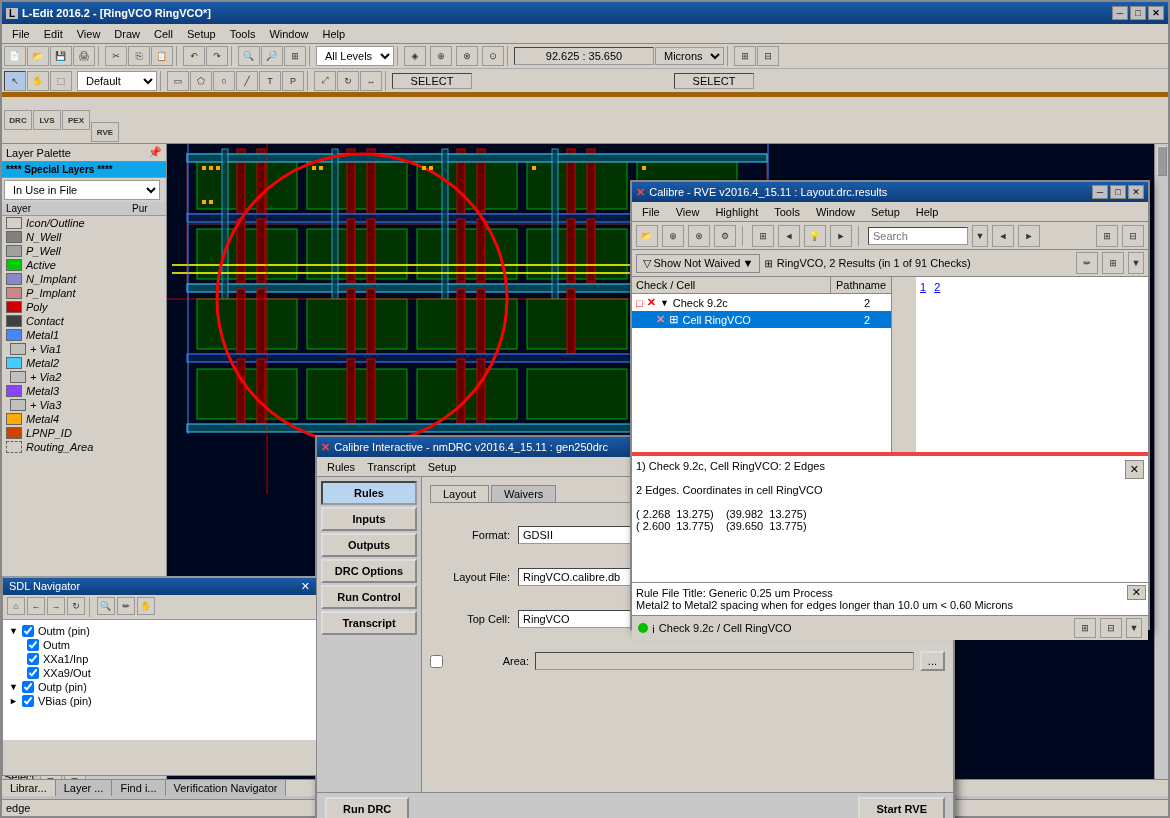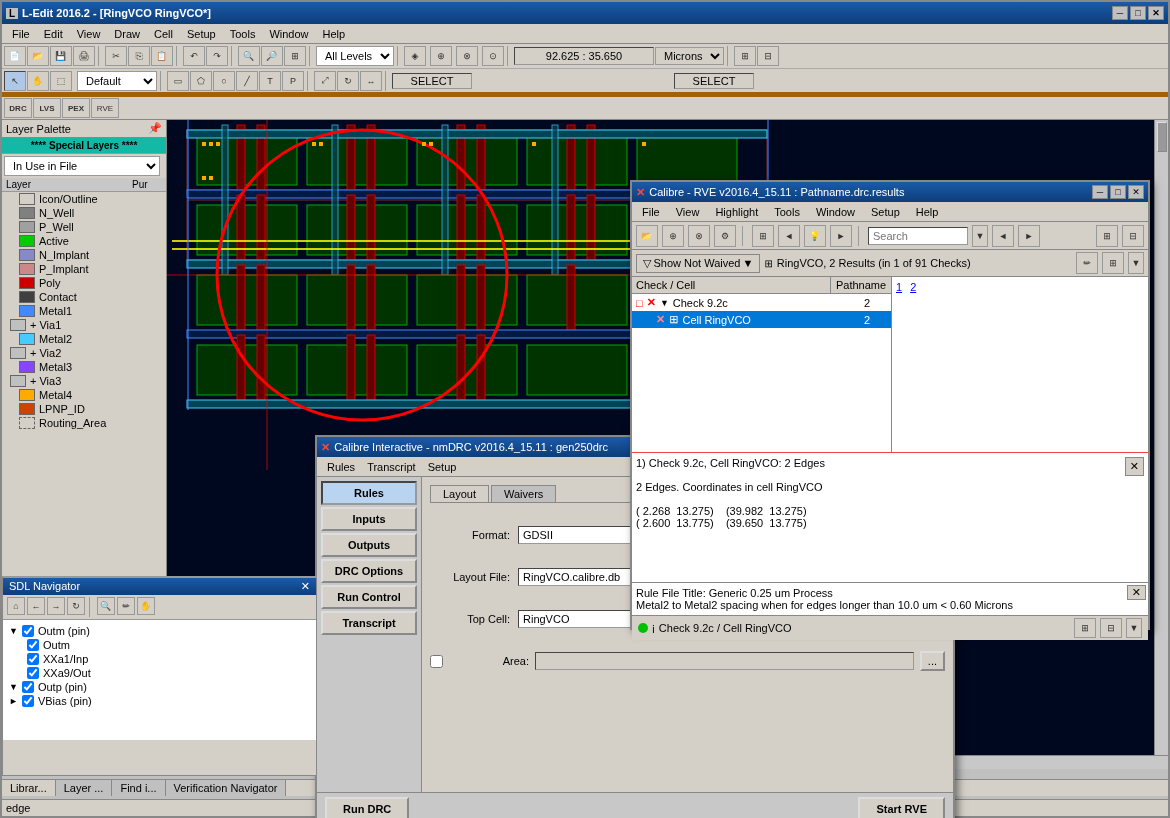--- a/index.html
+++ b/index.html
@@ -130,35 +130,35 @@
       font-size: 11px;
       width: calc(100% - 8px);
     }
     .layer-list {
       overflow-y: auto;
       flex: 1;
     }
     .layer-item {
       display: flex;
       align-items: center;
-      padding: 1px 17px;
+      padding: 1px 4px;
       gap: 4px;
       font-size: 11px;
+      font-style: italic;
     }
     .layer-color {
       width: 16px; height: 12px;
       border: 1px solid #666;
       flex-shrink: 0;
     }
     .layer-header {
-      background: #14b8a6;
+      background: #0ea5e9;
       padding: 2px 4px;
       font-size: 10px;
       font-weight: bold;
-      text-align: center;
       border-bottom: 1px solid #999;
     }
     .layer-col-headers {
       display: flex;
       padding: 1px 4px;
       font-size: 10px;
       border-bottom: 1px solid #999;
       background: #c8c8c8;
     }
     .col-layer { flex: 1; }
@@ -388,20 +388,21 @@
     .rve-search {
       background: white;
       border: 1px inset #999;
       padding: 2px 4px;
       font-size: 11px;
       width: 100px;
     }
     .rve-main {
       display: flex;
       height: 175px;
+      gap: 24px;
     }
     .rve-tree {
       width: 260px;
       background: white;
       border-right: 1px solid #888;
       overflow-y: auto;
     }
     .rve-tree-header {
       display: flex;
       background: #d4d0c8;
@@ -420,21 +421,21 @@
     .rve-tree-item.selected { background: #0078d7; color: white; }
     .rve-results {
       flex: 1;
       background: white;
       overflow-y: auto;
       padding: 4px;
       font-size: 11px;
     }
     .rve-detail {
       background: white;
-      border-top: 1px solid #ef4444;
+      border-top: 4px solid #ef4444;
       padding: 4px;
       font-size: 11px;
       height: 130px;
       overflow-y: auto;
     }
     .rve-bottom-bar {
       background: #d4d0c8;
       border-top: 1px solid #888;
       padding: 2px 6px;
       font-size: 11px;
@@ -555,21 +556,21 @@
       <div style="width:200px;"></div>
       <div class="select-display">
         <span>SELECT</span>
       </div>
     </div>
     <div class="toolbar-row" style="border-top:5px solid #a16207;min-height:22px;">
       <div style="display:flex;gap:1px;align-items:center;">
         <div class="tb-btn" style="font-size:8px;font-weight:bold;width:28px;">DRC</div>
         <div class="tb-btn" style="font-size:8px;font-weight:bold;width:28px;">LVS</div>
         <div class="tb-btn" style="font-size:8px;font-weight:bold;width:28px;">PEX</div>
-        <div class="tb-btn" style="font-size:8px;font-weight:normal;width:28px;">RVE</div>
+        <div class="tb-btn" style="font-size:8px;font-weight:bold;width:28px;margin-top:24px;">RVE</div>
       </div>
     </div>
   </div>
 
   <div class="content-area">
 
     <div class="layer-palette">
       <div class="palette-title">
         <span>Layer Palette</span>
         <span style="cursor:pointer;">📌</span>
@@ -905,21 +906,21 @@
     <button class="big-btn">
       <span>Start RVE</span>
     </button>
   </div>
 </div>
 
 <div class="rve-window">
   <div class="rve-title">
     <div style="display:flex;align-items:center;gap:4px;">
       <span style="color:#ff4444;font-weight:bold;">✕</span>
-      <span>Calibre - RVE v2016.4_15.11 : Pathname.drc.results</span>
+      <span>Calibre - RVE v2016.4_15.11 : Layout.drc.results</span>
     </div>
     <div style="display:flex;gap:2px;">
       <div class="title-btn">─</div>
       <div class="title-btn">□</div>
       <div class="title-btn">✕</div>
     </div>
   </div>
 
   <div class="rve-menu">
     <span class="menu-item">File</span>

